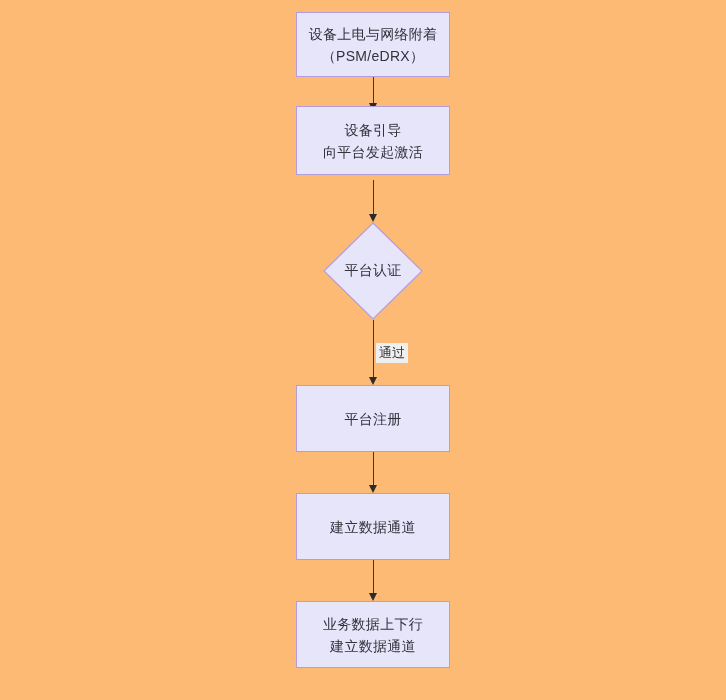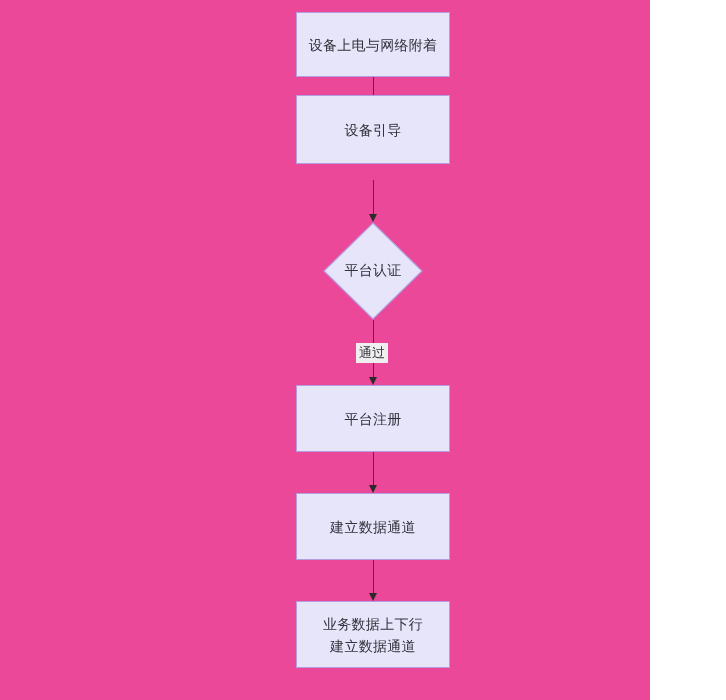--- a/index.html
+++ b/index.html
@@ -6,23 +6,23 @@
   html, body {
     margin: 0;
     padding: 0;
     background: #ffffff;
   }
   body {
     font-family: "Liberation Sans", "DejaVu Sans", sans-serif;
   }
   #canvas {
     position: relative;
-    width: 650px;
+    width: 726px;
     height: 700px;
-    background: #ec4899;
+    background: #fdba74;
     overflow: hidden;
   }
   .node {
     position: absolute;
     box-sizing: border-box;
     background: #e7e5fa;
     border: 1px solid #b49ce0;
     color: #32323c;
     font-size: 14px;
     line-height: 22px;
@@ -92,48 +92,50 @@
     white-space: nowrap;
   }
 </style>
 </head>
 <body>
 
 <div id="canvas">
 
   <div class="node" style="left:296px; top:12px; width:154px; height:65px;">
     <span class="line1">设备上电与网络附着</span>
+    <span class="line2">（PSM/eDRX）</span>
   </div>
 
   <div class="conn" style="left:373px; top:77px; width:1px; height:34px;">
     <div class="stem" style="height:26px;"></div>
     <div class="head" style="top:26px;"></div>
   </div>
 
-  <div class="node" style="left:296px; top:95px; width:154px; height:69px;justify-content:center;">
+  <div class="node" style="left:296px; top:106px; width:154px; height:69px;justify-content:center;">
     <span class="line1">设备引导</span>
+    <span class="line2">向平台发起激活</span>
   </div>
 
   <div class="conn" style="left:373px; top:180px; width:1px; height:42px;">
     <div class="stem" style="height:34px;"></div>
     <div class="head" style="top:34px;"></div>
   </div>
 
   <div class="decision" style="left:323px; top:222px; width:100px; height:98px;">
     <svg class="shape" viewBox="0 0 100 98" preserveAspectRatio="none">
       <polygon points="50,1 99,49 50,97 1,49" fill="#e7e5fa" stroke="#b49ce0" stroke-width="1.2"></polygon>
     </svg>
     <div class="dtext">平台认证</div>
   </div>
 
   <div class="conn" style="left:373px; top:320px; width:1px; height:65px;">
     <div class="stem" style="height:57px;"></div>
     <div class="head" style="top:57px;"></div>
   </div>
-  <div class="edge-label" style="left:356px; top:343px;">通过</div>
+  <div class="edge-label" style="left:376px; top:343px;">通过</div>
 
   <div class="node" style="left:296px; top:385px; width:154px; height:67px;">
     <span class="line1">平台注册</span>
   </div>
 
   <div class="conn" style="left:373px; top:452px; width:1px; height:41px;">
     <div class="stem" style="height:33px;"></div>
     <div class="head" style="top:33px;"></div>
   </div>
 

